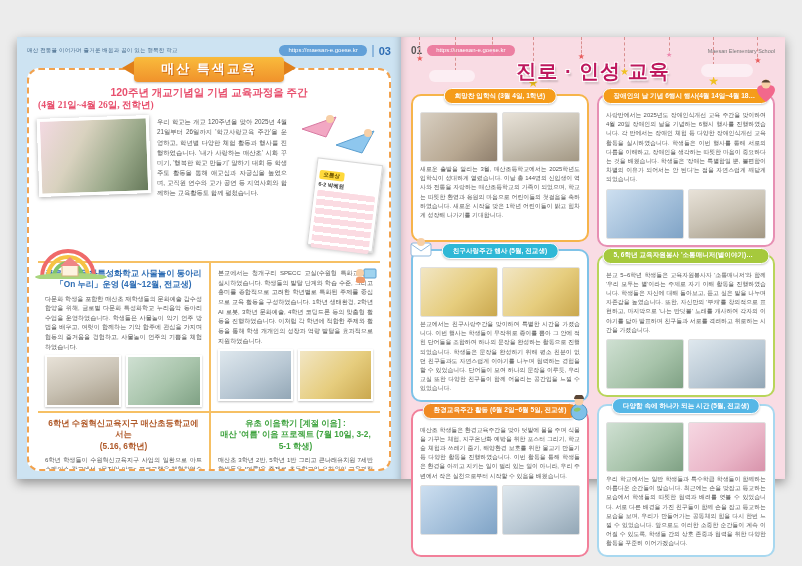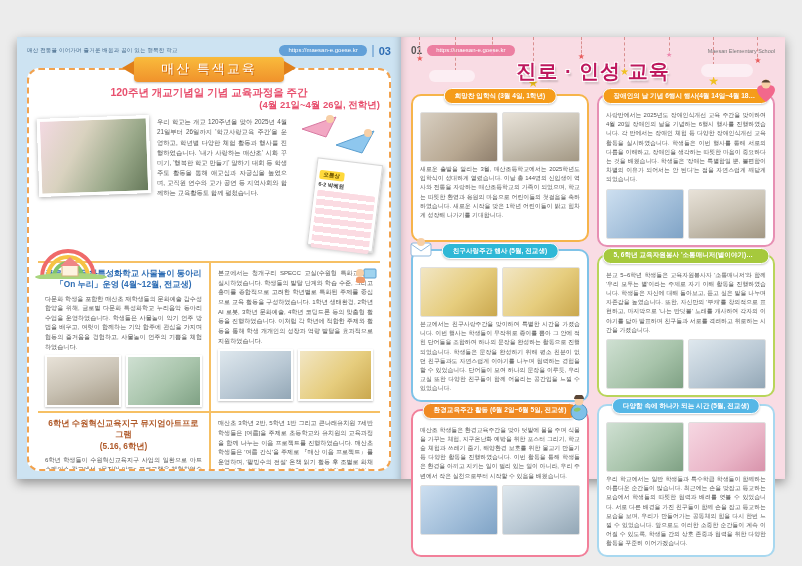--- a/index.html
+++ b/index.html
@@ -21,34 +21,34 @@
   .url-pill.blue { background:#62a0d8; margin-left:auto; }
   .url-pill.pink { background:#ec7fa1; margin-left:5px; }
   .pn-left { font-size:11px; font-weight:bold; color:#2e6db4; margin-left:5px;
              border-left:2px solid #8fb8dd; padding-left:5px; }
   .pn-right { font-size:10px; font-weight:bold; color:#555; }
   .school { margin-left:auto; font-size:5.5px; color:#777; }
 
   
   .ribbon-wrap { position:relative; z-index:3; text-align:center; height:22px; flex:0 0 auto; }
   .ribbon { display:inline-block; position:relative; min-width:150px;
-            background:linear-gradient(#f9bb3c,#f0922b); color:#fff; font-weight:normal;
+            background:linear-gradient(#f9bb3c,#f0922b); color:#fff; font-weight:bold;
             font-size:13px; letter-spacing:2px; padding:3px 16px 4px; border-radius:4px;
             text-shadow:1px 1px 0 #d06a12; box-shadow:0 1px 2px rgba(0,0,0,.25); }
   .ribbon:before,.ribbon:after { content:""; position:absolute; top:4px; width:0; height:0;
             border-top:7px solid transparent; border-bottom:7px solid transparent; }
   .ribbon:before { left:-12px; border-right:12px solid #e07f1a; }
   .ribbon:after  { right:-12px; border-left:12px solid #e07f1a; }
 
   .whitebox { flex:1 1 auto; margin-top:-11px; background:#fff; border:2px dashed #f2a24e;
               border-radius:12px; padding:16px 9px 6px; display:flex; flex-direction:column;
               overflow:hidden; position:relative; }
 
   .feat-title { text-align:center; font-weight:bold; color:#e8506e; font-size:10.5px; line-height:1.25; }
-  .feat-sub   { text-align:right; font-weight:bold; color:#e8506e; font-size:9.5px; margin-bottom:5px; }
+  .feat-sub   { text-align:left; font-weight:bold; color:#e8506e; font-size:9.5px; margin-bottom:5px;font-family:Liberation Serif, serif; }
   .feat-row { display:flex; gap:7px; align-items:flex-start; padding-bottom:4px; position:relative; }
   .feat-photo { flex:0 0 112px; height:78px; border:3px solid #fff; transform:rotate(-2deg);
                 box-shadow:0 1px 4px rgba(0,0,0,.35);
                 background:linear-gradient(120deg,#f3d9e2 0%,#d9d2bf 35%,#9aa98a 70%,#66795a 100%); }
   .feat-text { flex:1 1 auto; font-size:6.3px; line-height:1.62; color:#555; text-align:justify; }
   .feat-side { flex:0 0 86px; position:relative; height:138px; }
   .award-card { position:absolute; right:2px; top:44px; width:66px; height:88px; background:#fff;
                 border:1px solid #d8d8d8; box-shadow:1px 2px 4px rgba(0,0,0,.3);
                 transform:rotate(7deg); padding:3px; }
   .award-tag { display:inline-block; background:#ffd93b; color:#6b5200; font-weight:bold;
@@ -175,29 +175,31 @@
             <div class="sec-body">본교에서는 청개구리 SPECC 교실(수원형 특화교실)을 실시하였습니다. 학생들의 발달 단계와 학습 수준, 그리고 흥미를 종합적으로 고려한 학년별로 특화된 주제를 중심으로 교육 활동을 구성하였습니다. 1학년 생태환경, 2학년 AI 로봇, 3학년 문화예술, 4학년 코딩드론 등의 맞춤형 활동을 진행하였습니다. 이처럼 각 학년에 적합한 주제와 활동을 통해 학생 개개인의 성장과 역량 발달을 효과적으로 지원하였습니다.</div>
             <div class="sec-photos">
               <div class="sec-photo h52 ph-d"></div>
               <div class="sec-photo h52 ph-c"></div>
             </div>
           </div>
         </div>
 
         <div class="grow">
           <div class="gcol">
-            <div class="sec-head c-brown">6학년 수원혁신교육지구 뮤지엄아트프로그램
+            <div class="sec-head c-brown">6학년 수원혁신교육지구 매산초등학교에서는
 (5.16, 6학년)</div>
             <div class="sec-body">6학년 학생들이 수원혁신교육지구 사업의 일환으로 아트스페이스 광교에서 &lt;뮤지엄 아트&gt; 프로그램을 체험하였습니다. 'OUR SET'라는 주제의 작품들을 감상하고, 후속 연계 활동으로 자신의 '부캐' 만들어 보기 체험을 통해 미술관 관람 예절을 배우고 심미적 감수성을 키웠을 뿐만 아니라, 자신을 진지하게 탐구하고 창의적으로 표현하는 경험을 하였습니다.</div>
             <div class="sec-photos">
               <div class="sec-photo h66 ph-i"></div>
               <div class="sec-photo h66 ph-f"></div>
             </div>
           </div>
           <div class="gcol">
+            <div class="sec-head c-green">유초 이음학기 [계절 이음] :
+매산 '여름' 이음 프로젝트 (7월 10일, 3-2, 5-1 학생)</div>
             <div class="sec-body">매산초 3학년 2반, 5학년 1반 그리고 큰나래유치원 7세반 학생들은 [여름]을 주제로 초등학교와 유치원의 교육과정을 함께 나누는 이음 프로젝트를 진행하였습니다. 매산초 학생들은 '여름 간식'을 주제로 『매산 이음 프로젝트』를 운영하며, '팥빙수의 전설' 온책 읽기 활동 후 조별로 화채 만들기를 진행하고, 서로 맛을 본 뒤 '화채왕'을 선정하는 즐거운 시간을 보냈습니다. 유치원 학생들은 초등학생들의 활동 영상을 시청하며, 학교에서 배우는 여름을 간접적으로 경험할 수 있었습니다.</div>
 
           </div>
         </div>
       </div>
     </div>
   </div>
 
   <div class="page right">
     <div class="stars">

